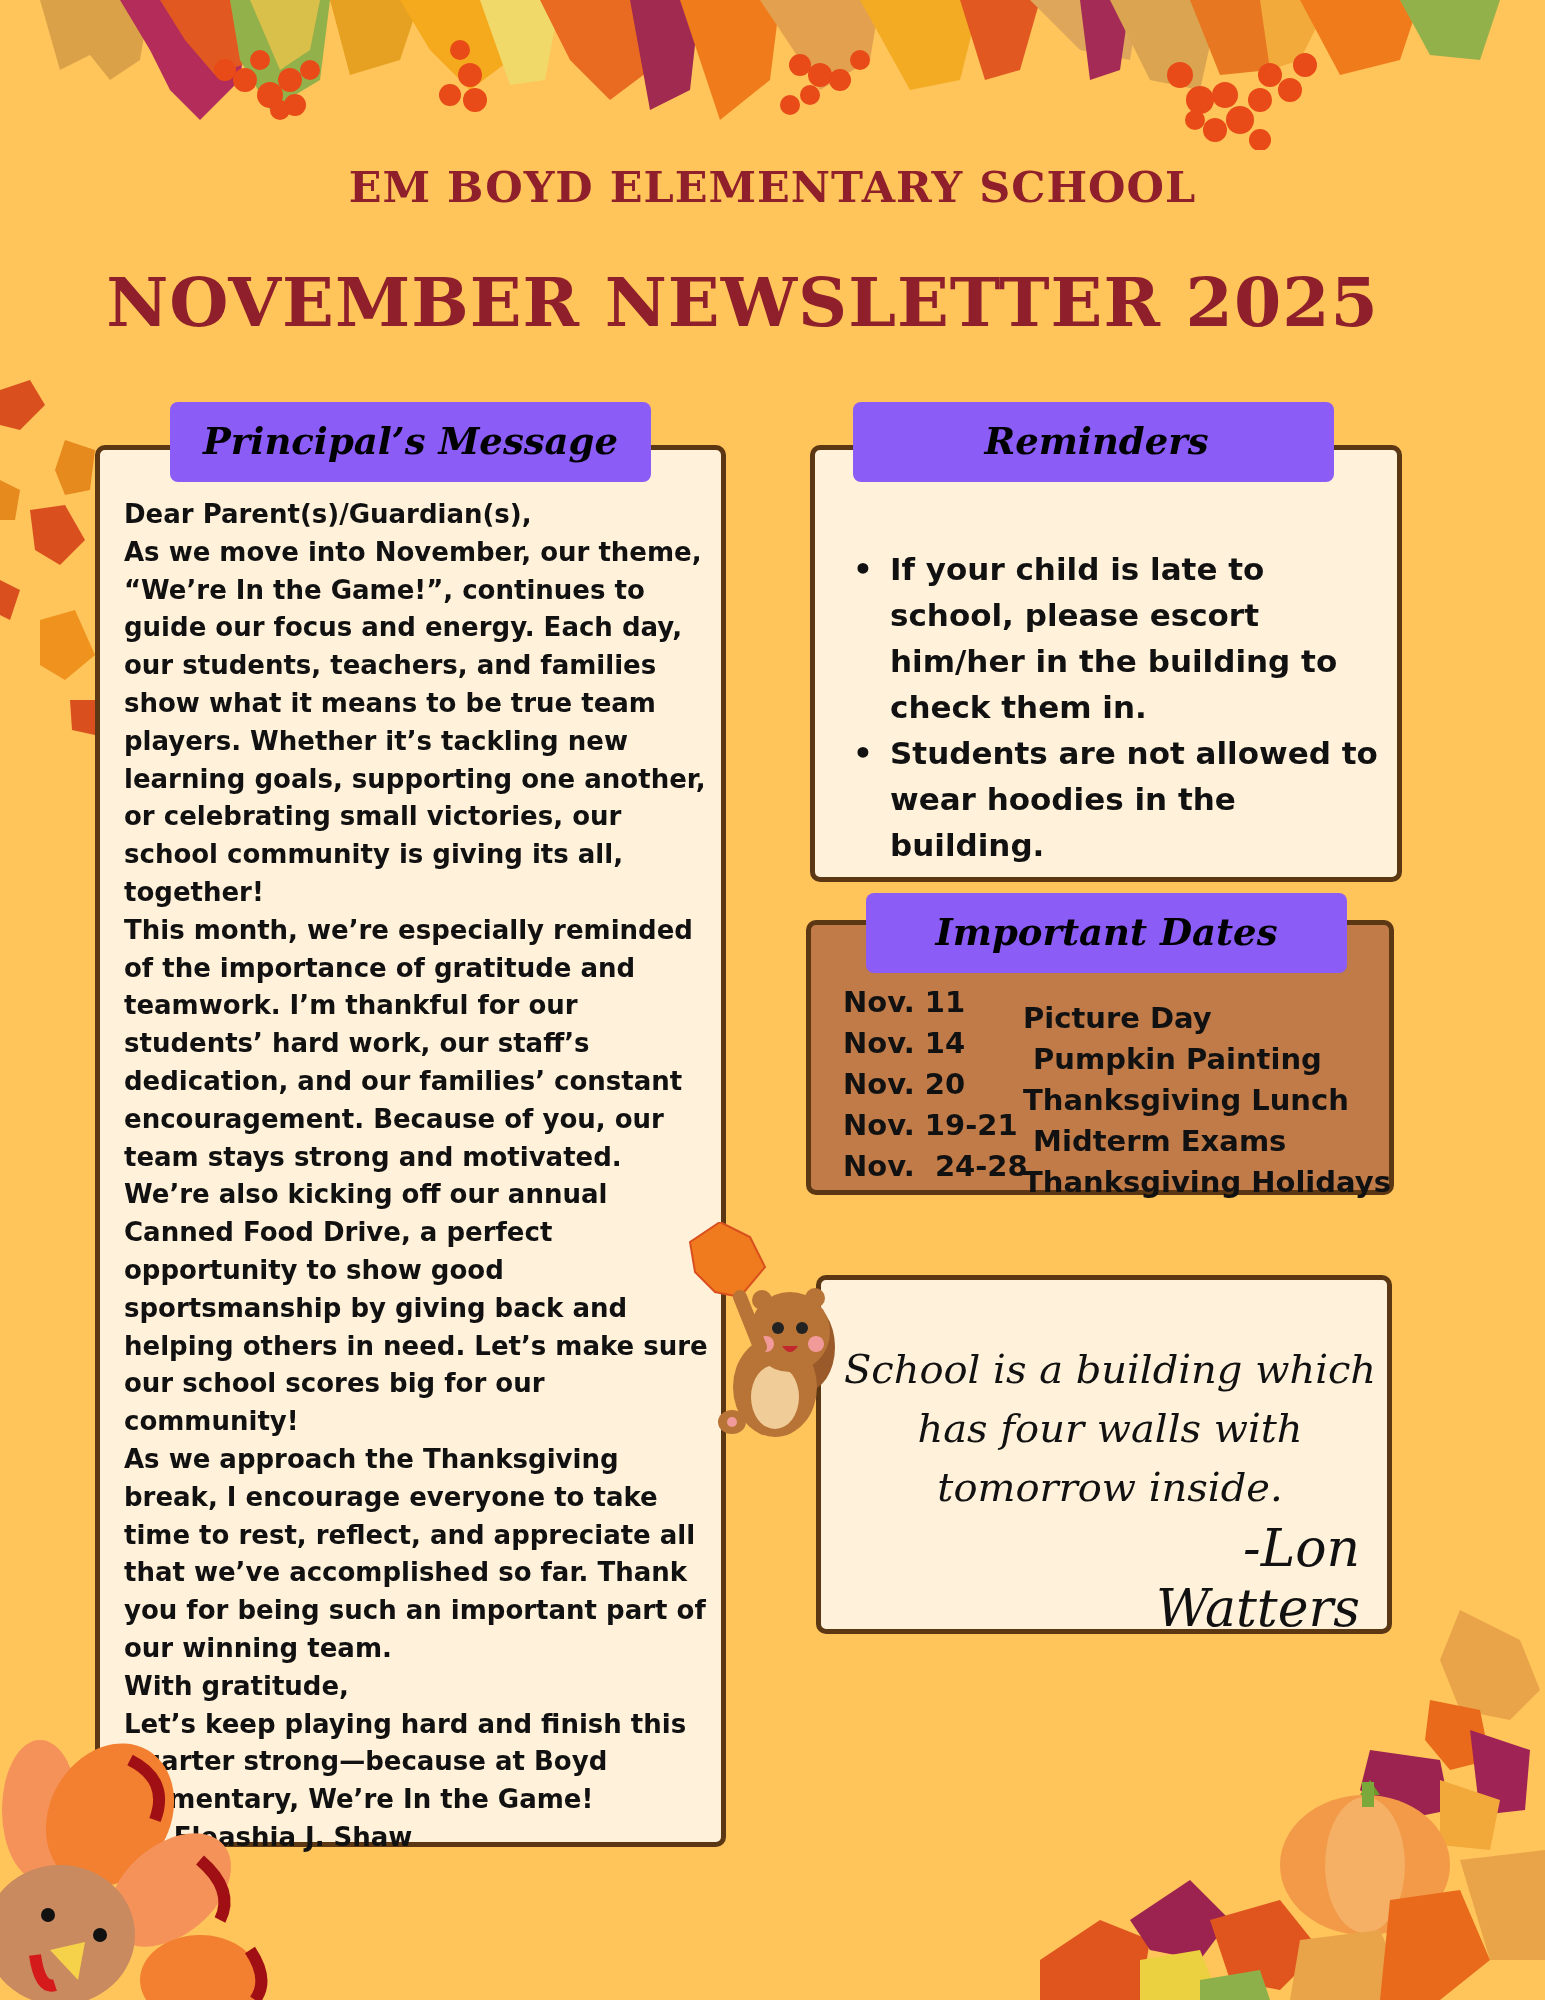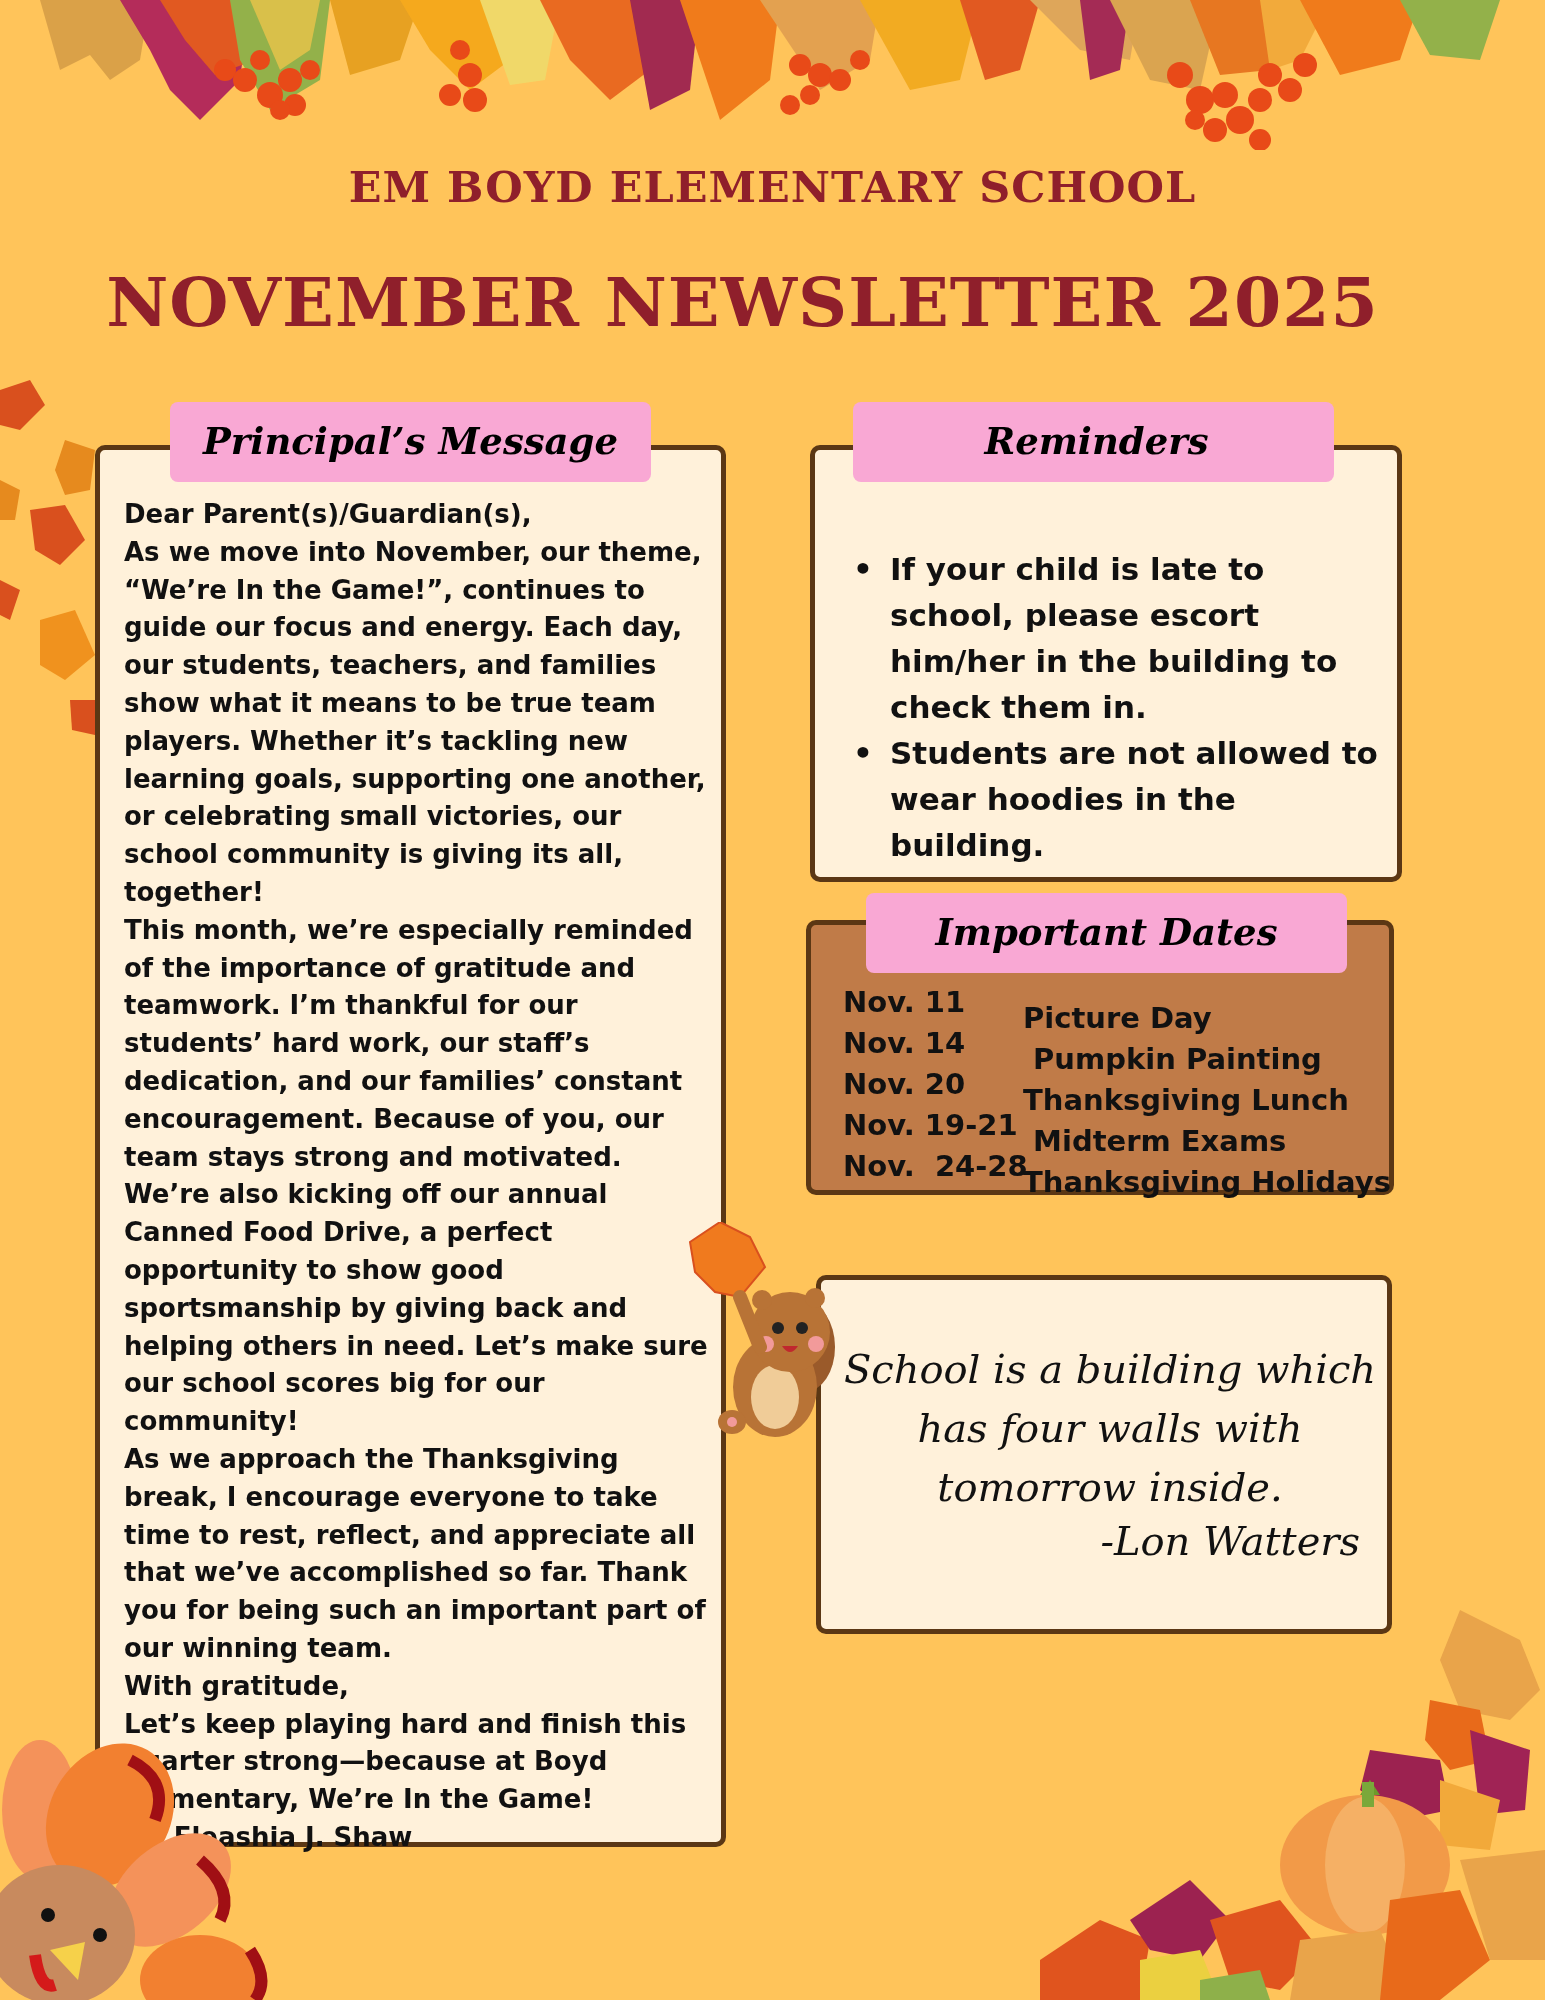--- a/index.html
+++ b/index.html
@@ -15,21 +15,21 @@
     color:#8F1F2B; letter-spacing:1px; text-transform:uppercase;
   }
   .t1 { top:162px; font-size:43px; }
   .t2 { top:262px; font-size:68px; left:-30px; }
 
   .box {
     position:absolute; background:#FFF1DA;
     border:5px solid #5B3714; border-radius:10px; box-sizing:border-box;
   }
   .tab {
-    position:absolute; background:#f9a8d4; border-radius:8px;
+    position:absolute; background:#8b5cf6; border-radius:8px;
     color:#000; font-family:"DejaVu Serif", serif; font-weight:bold; font-style:italic;
     text-align:center; box-sizing:border-box;
   }
   .principal { left:95px; top:445px; width:631px; height:1402px; }
   .principal-tab { left:170px; top:402px; width:481px; height:80px; font-size:37px; line-height:78px; }
   .principal-body {
     position:absolute; left:124px; top:496px; width:590px;
     font-size:26px; line-height:37.8px; color:#111;
   }
   .principal-body p { margin:0;font-weight:bold; }
@@ -50,21 +50,21 @@
   .date-row .d { width:180px; white-space:pre; }
   .date-row .e { flex:1; white-space:pre;margin-top:16px; }
 
   .quote { left:816px; top:1275px; width:576px; height:359px; }
   .quote-text {
     position:absolute; left:840px; top:1340px; width:540px; text-align:center;
     font-family:"DejaVu Serif", serif; font-style:italic; font-size:40px; line-height:59px; color:#111;
   }
   .quote-author {
     position:absolute; left:1100px; top:1518px; width:260px; text-align:right;
-    font-family:"DejaVu Serif", serif; font-style:italic; font-size:40px; color:#111;
+    font-family:"DejaVu Serif", serif; font-style:italic; font-size:52px; color:#111;
   }
 </style>
 </head>
 <body>
 
 <svg class="deco" style="left:0;top:0" width="1545" height="150" viewBox="0 0 1545 150">
   <g opacity="0.95">
     <path d="M40 0 L150 0 L140 60 L110 80 L90 55 L60 70 Z" fill="#D9A048"></path>
     <path d="M120 0 L250 0 L240 80 L200 120 L170 90 L150 50 Z" fill="#B0245A"></path>
     <path d="M160 0 L240 0 L255 60 L215 75 L185 40 Z" fill="#E0541E"></path>

